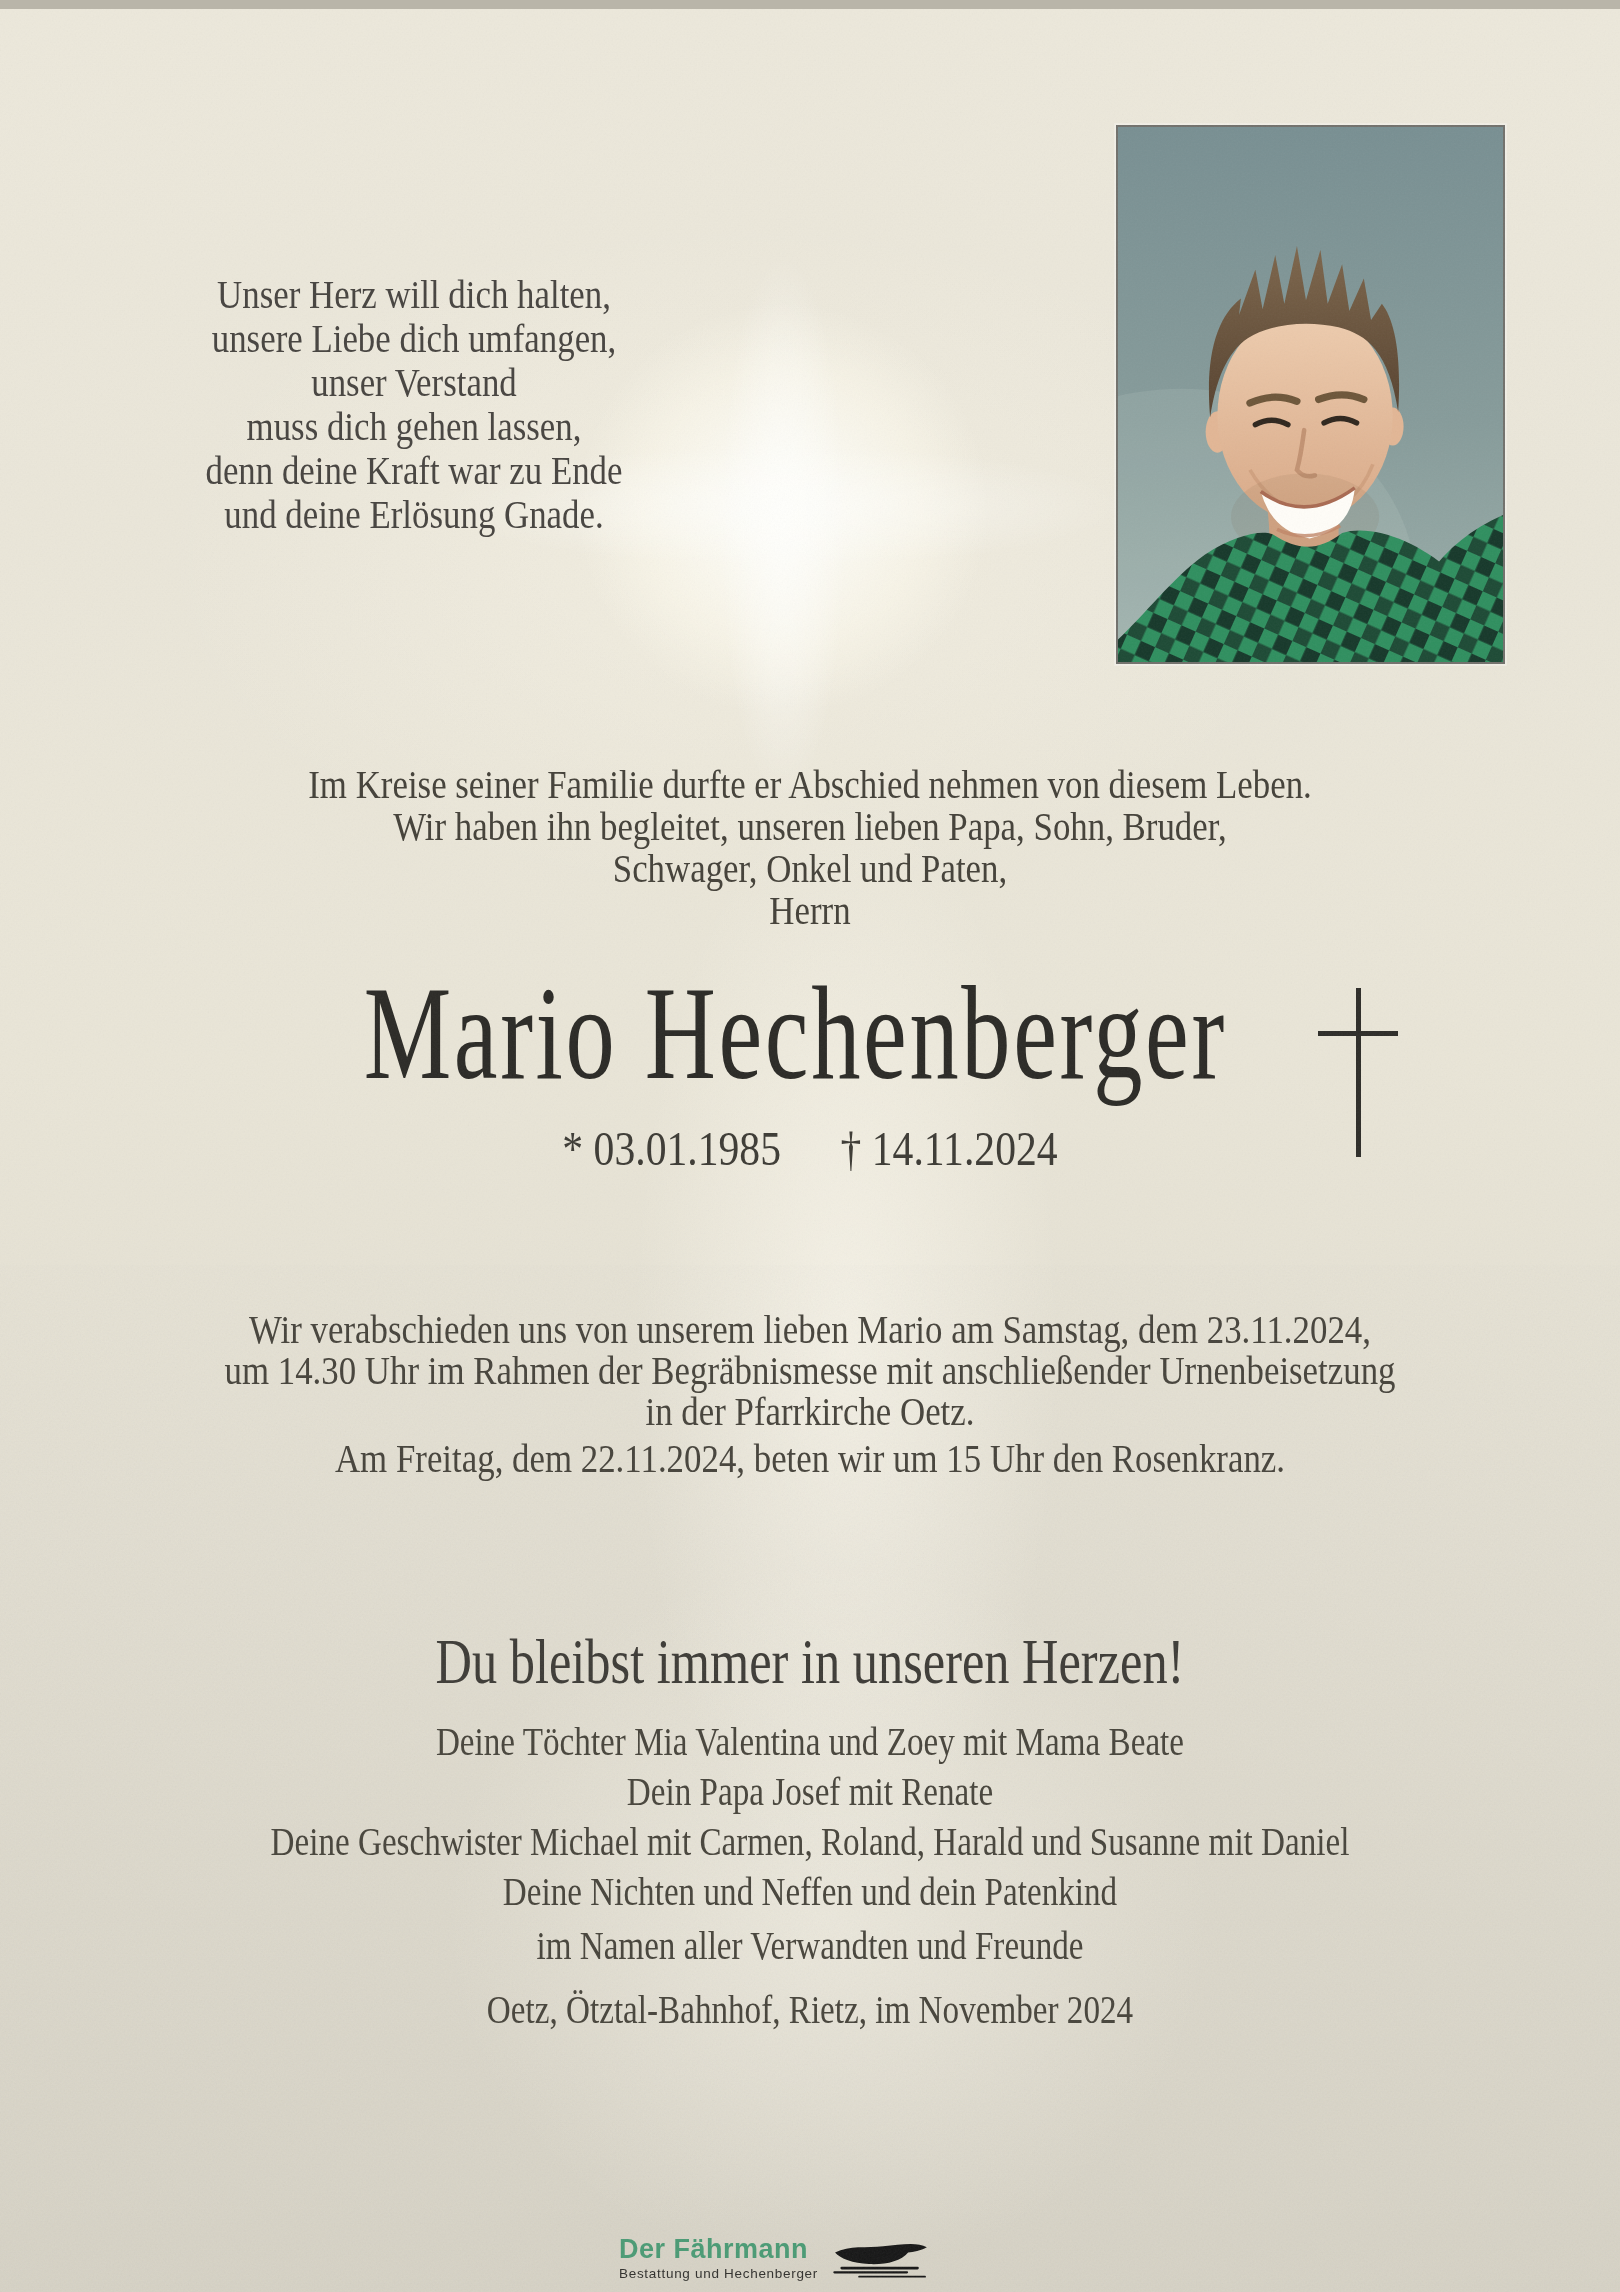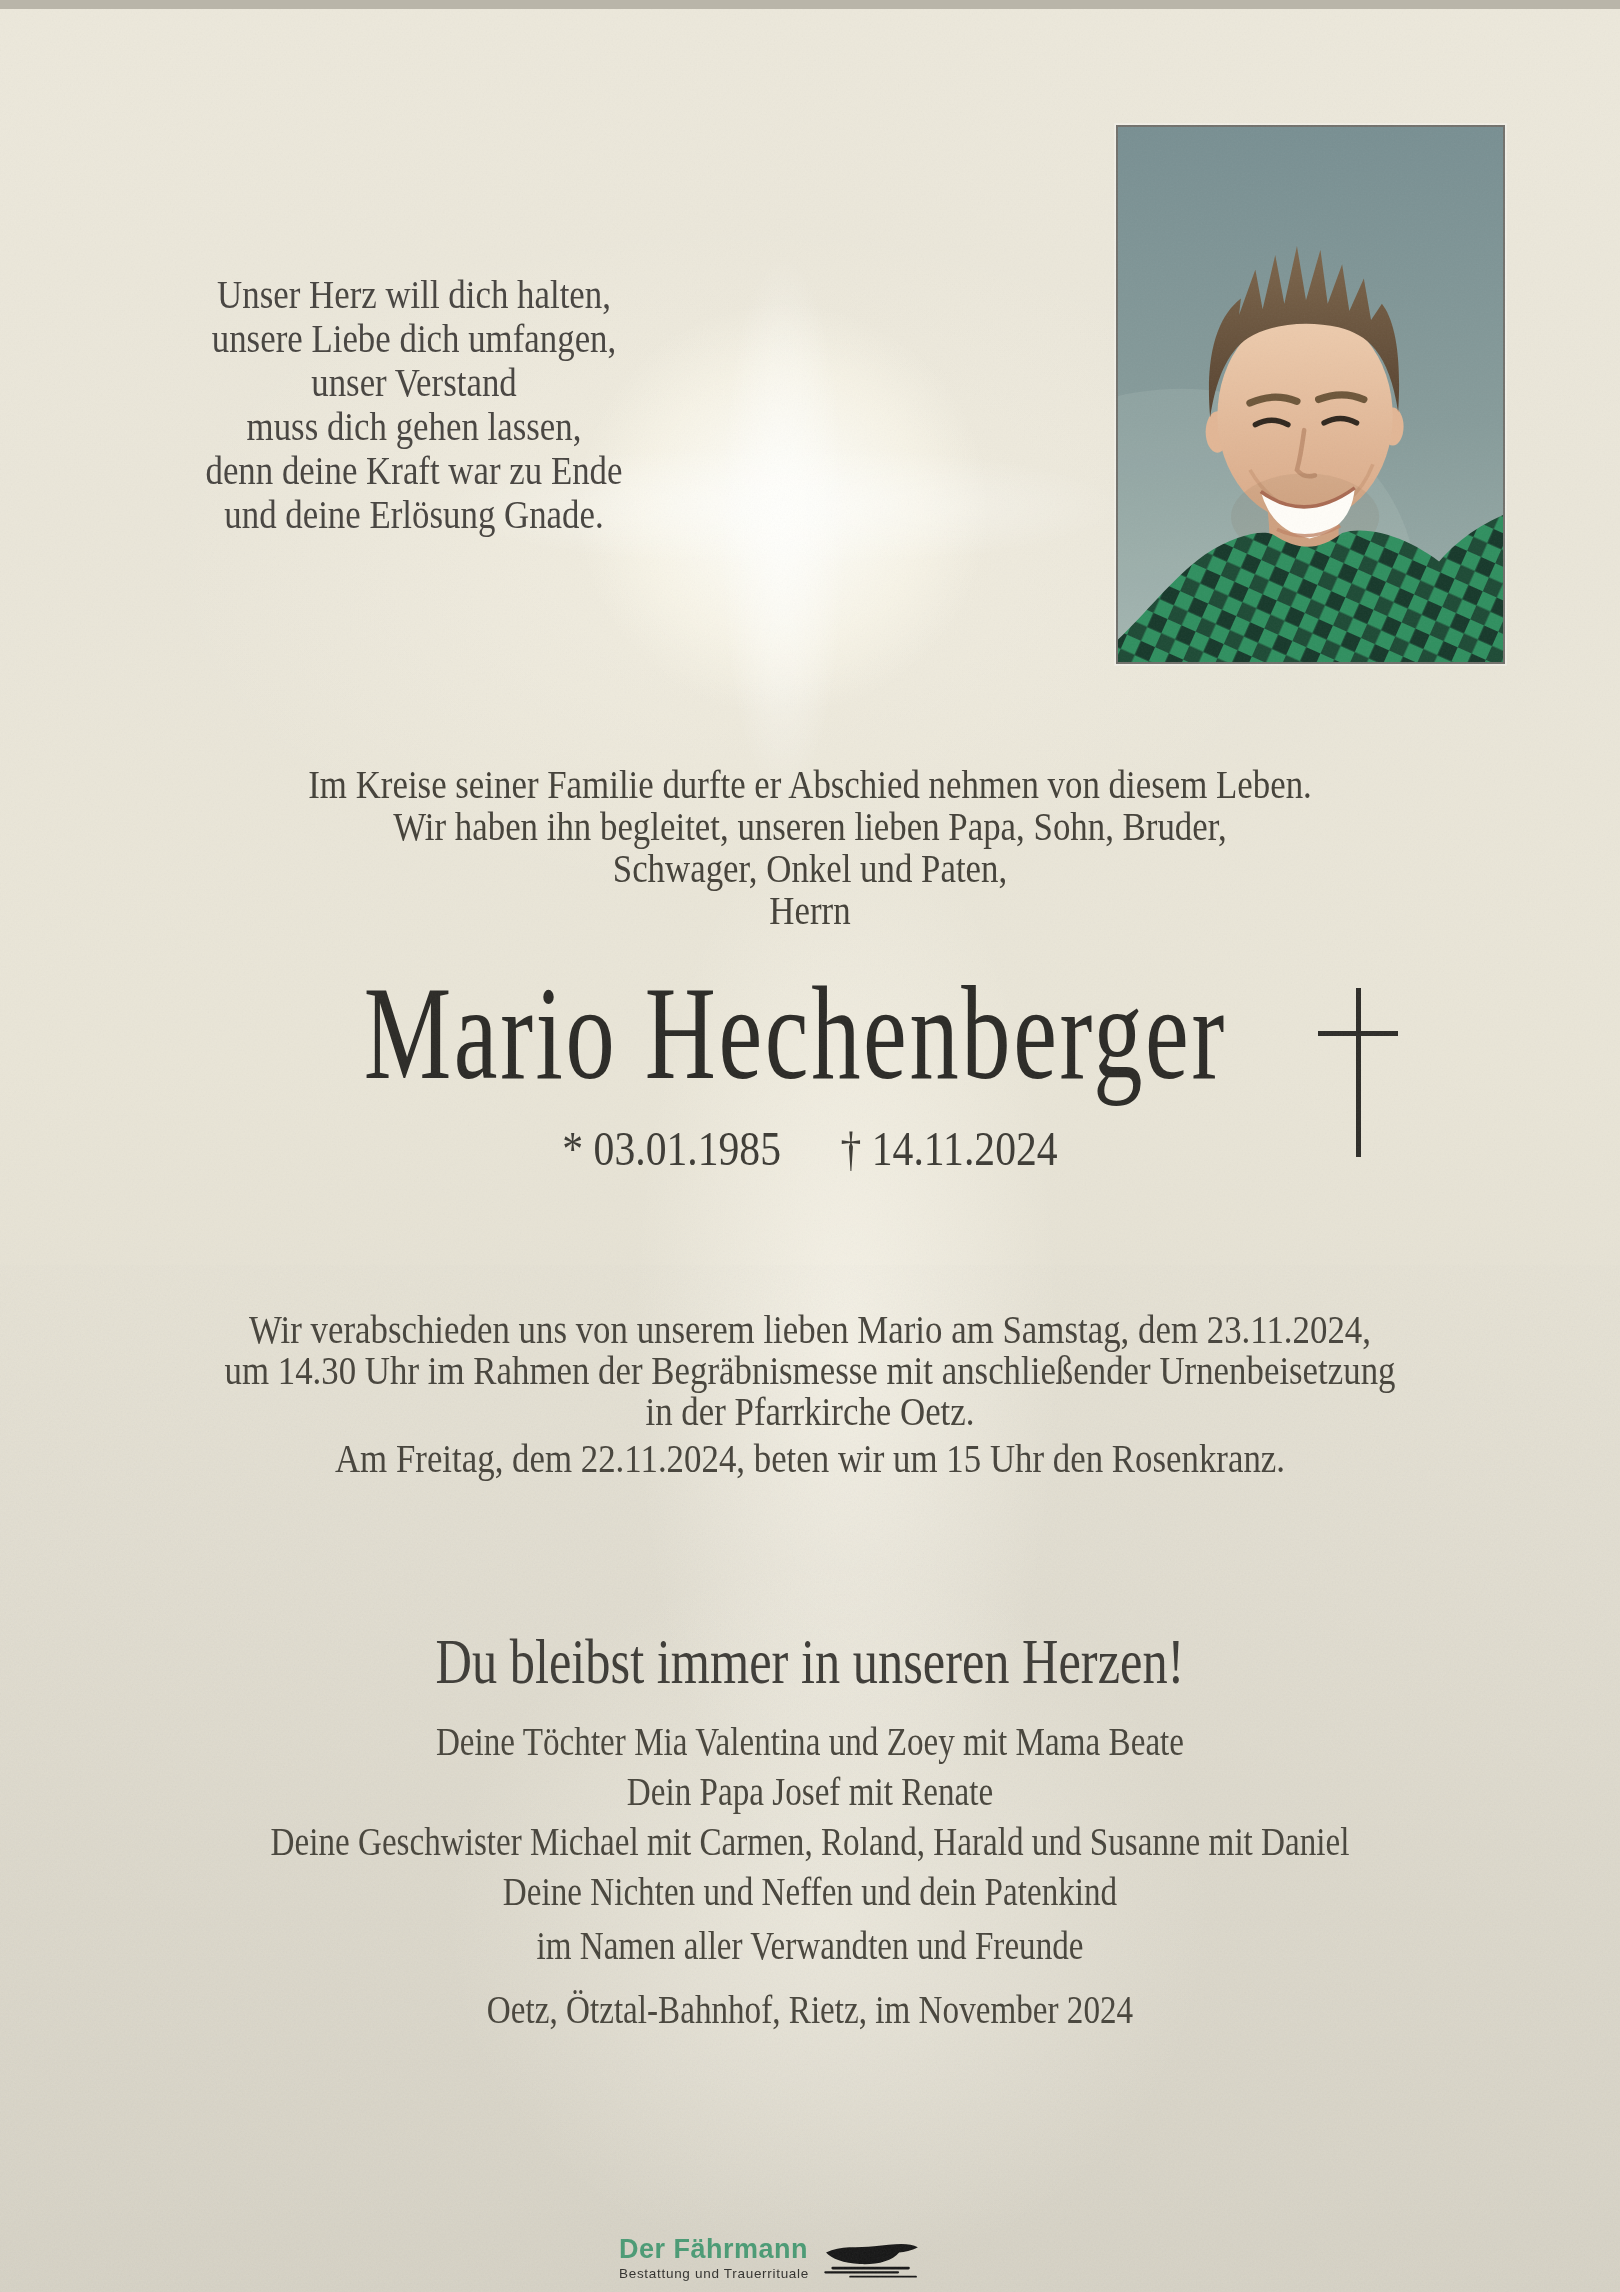--- a/index.html
+++ b/index.html
@@ -163,21 +163,21 @@
     <div>Dein Papa Josef mit Renate</div>
     <div>Deine Geschwister Michael mit Carmen, Roland, Harald und Susanne mit Daniel</div>
     <div>Deine Nichten und Neffen und dein Patenkind</div>
   </div>
   <div class="txt closing cond">im Namen aller Verwandten und Freunde</div>
   <div class="txt places cond">Oetz, Ötztal-Bahnhof, Rietz, im November 2024</div>
 
   <div class="footer">
     <div>
       <div class="brand">Der Fährmann</div>
-      <div class="tagline">Bestattung und Trauerrituale</div>
+      <div class="tagline">Bestattung und Hechenberger</div>
     </div>
     <svg class="boat" viewBox="0 0 110 46">
       <path d="M4 14 C 20 6, 40 9, 58 7 C 78 5, 96 2, 107 8 C 100 12, 92 13, 86 14 C 78 24, 60 28, 42 27 C 24 26, 10 21, 4 14 Z" fill="#131313"></path>
       <rect x="10" y="30" width="88" height="3" rx="1.5" fill="#131313"></rect>
       <rect x="2" y="35" width="84" height="2.6" rx="1.3" fill="#131313"></rect>
       <rect x="30" y="40" width="76" height="2.2" rx="1.1" fill="#131313"></rect>
     </svg>
   </div>
 
   <svg class="grain" width="1620" height="2293" viewBox="0 0 1800 2547">

